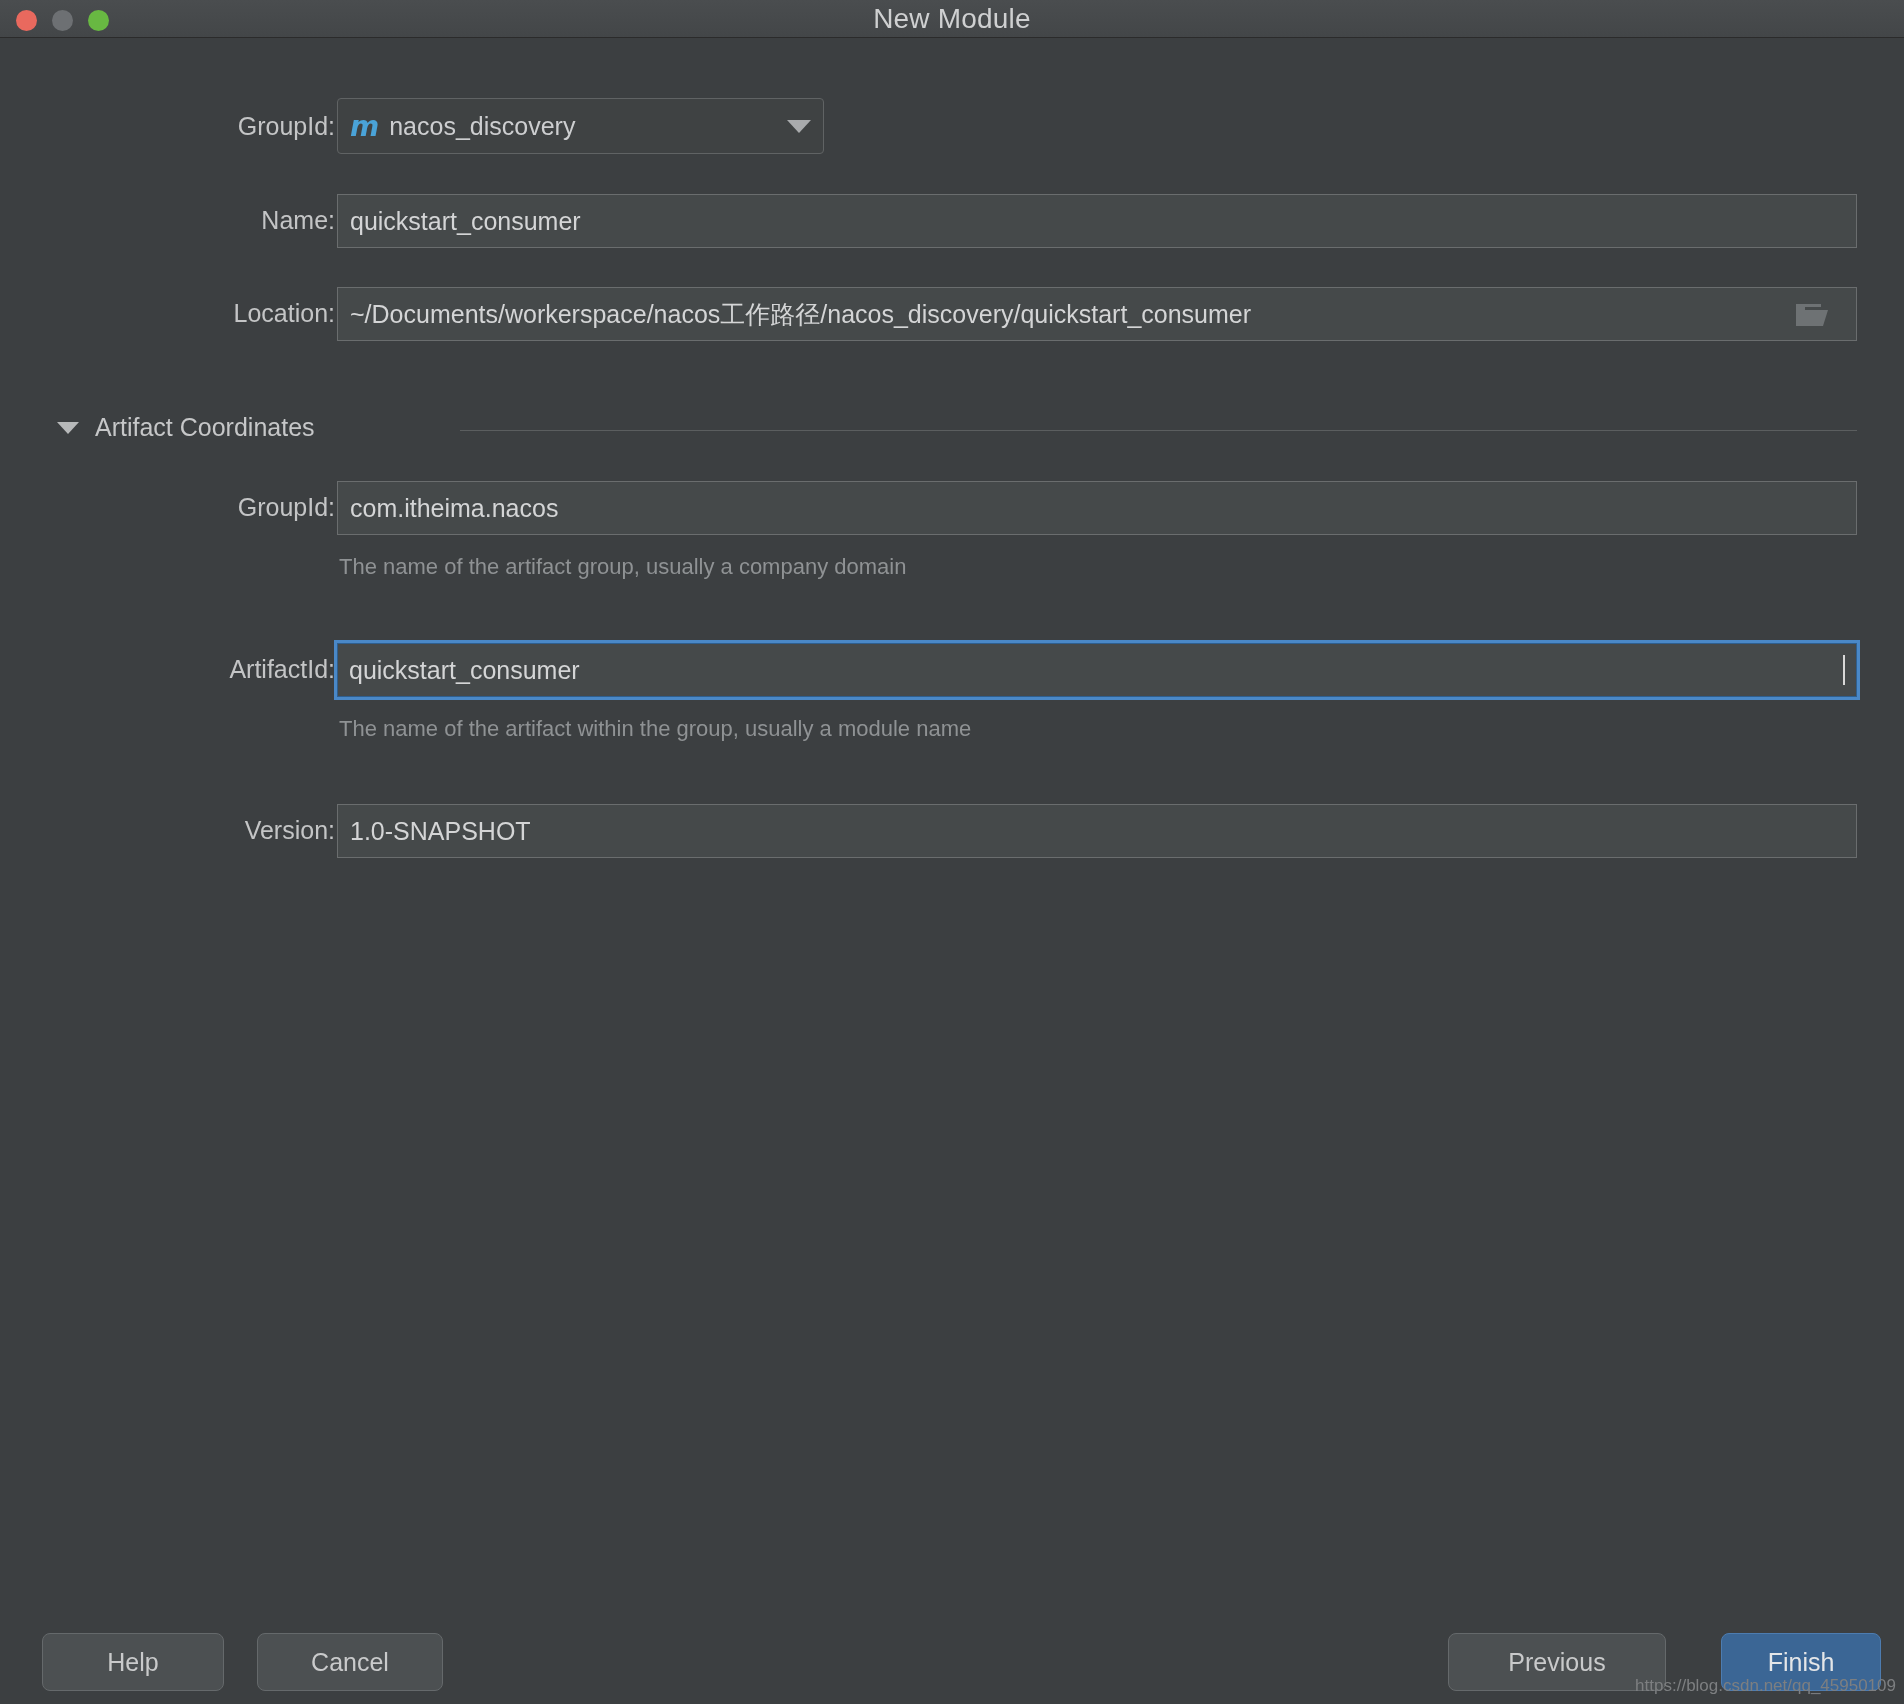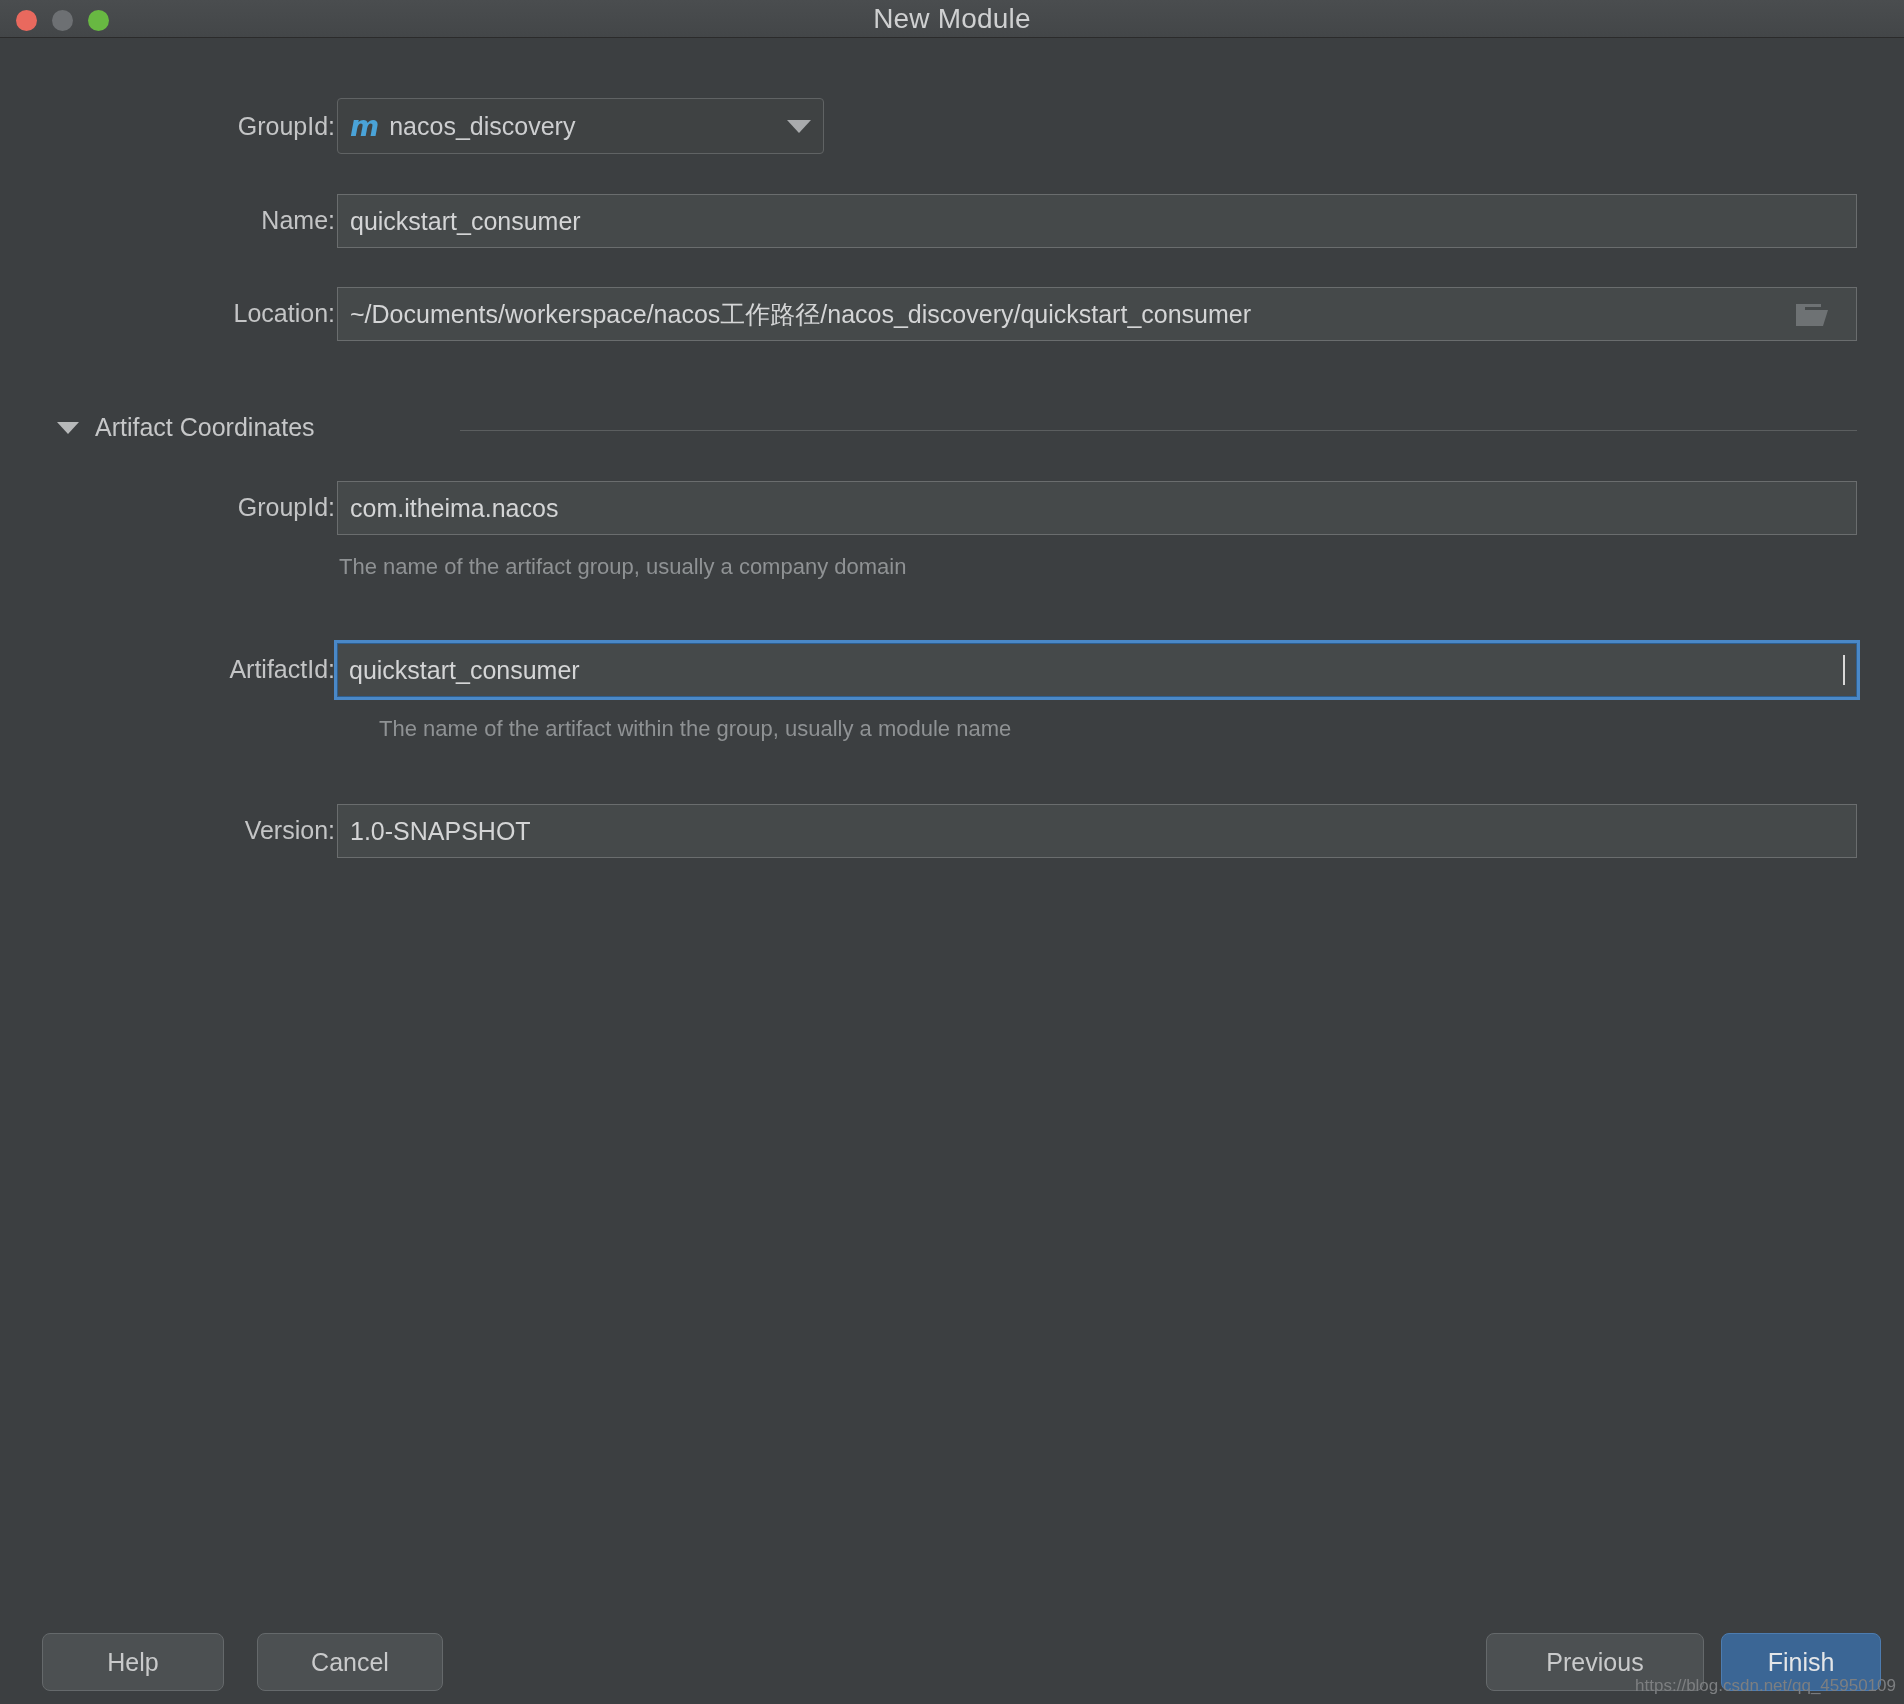--- a/index.html
+++ b/index.html
@@ -270,31 +270,31 @@
     </div>
     <div class="hint" style="left:339px; top:73px;">The name of the artifact group, usually a company domain</div>
   </div>
 
   <div class="row" style="top:605px;">
     <div class="lbl" style="left:30px; top:12px; width:305px;">ArtifactId:</div>
     <div class="field focused" style="left:334px; top:-3px; width:1526px; height:60px;">
       <span class="val">quickstart_consumer</span>
         <span class="caret"></span>
     </div>
-    <div class="hint" style="left:339px; top:73px;margin-left:40px;">The name of the artifact within the group, usually a module name</div>
+    <div class="hint" style="left:339px; top:73px;">The name of the artifact within the group, usually a module name</div>
   </div>
 
   <div class="row" style="top:766px;">
     <div class="lbl" style="left:30px; top:12px; width:305px;">Version:</div>
     <div class="field" style="left:337px; top:0px; width:1520px;">
       <span class="val">1.0-SNAPSHOT</span>
     </div>
   </div>
 
   <div class="row" style="top:1595px;">
     <div class="btn" style="left:42px; top:0px; width:182px;">Help</div>
     <div class="btn" style="left:257px; top:0px; width:186px;">Cancel</div>
-    <div class="btn" style="left:1448px; top:0px; width:218px;margin-left:38px;">Previous</div>
+    <div class="btn" style="left:1448px; top:0px; width:218px;">Previous</div>
     <div class="btn primary" style="left:1697px; top:0px; width:160px;">Finish</div>
   </div>
 
   <div class="watermark">https://blog.csdn.net/qq_45950109</div>
 </div>
 
 </body></html>

